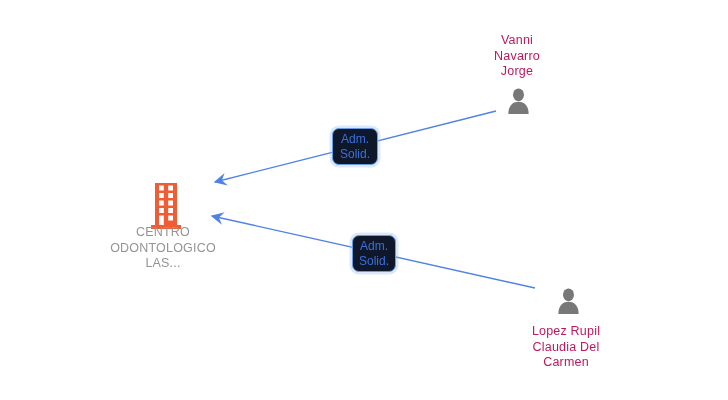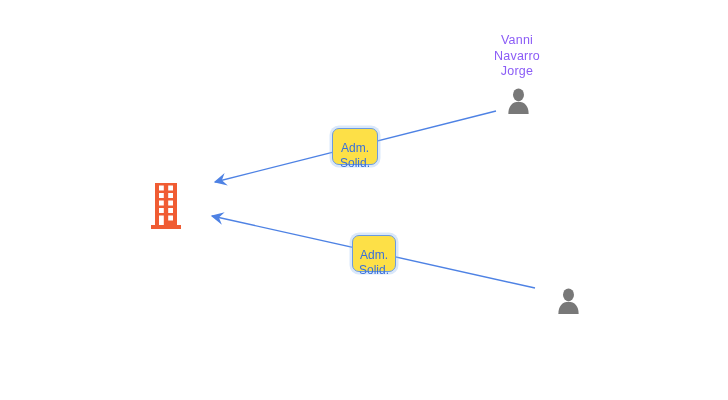--- a/index.html
+++ b/index.html
@@ -5,31 +5,31 @@
   html,body{margin:0;padding:0;}
   body{
     width:728px;height:400px;background:#ffffff;overflow:hidden;
     font-family:"Liberation Sans", sans-serif;position:relative;
   }
   .canvas{position:absolute;left:0;top:0;width:728px;height:400px;}
   .edges-svg{position:absolute;left:0;top:0;}
   .node-icon{position:absolute;display:block;}
   .node-label{
     position:absolute;white-space:pre-line;text-align:center;
-    color:#8b5cf6;font-size:12.5px;line-height:15.5px;letter-spacing:.2px;
+    color:#be185d;font-size:12.5px;line-height:15.5px;letter-spacing:.2px;
   }
   .company-label{left:93px;top:225px;width:140px;color:#949494;}
   .p1-label{left:457px;top:33px;width:120px;}
   .p2-label{left:501px;top:324px;width:130px;}
   .edge-label{
-    position:absolute;background:#fde047;
+    position:absolute;background:#0f172a;
     border:1.5px solid #6b9be0;border-radius:7px;
     box-shadow:0 0 0 2.5px rgba(150,190,240,.35);
     color:#3a70d9;font-size:12px;line-height:15px;text-align:center;
-    white-space:pre-line;padding-top:12px;box-sizing:border-box;
+    white-space:pre-line;padding-top:3px;box-sizing:border-box;
   }
   .edge-label-1{left:332px;top:128px;width:46px;height:37px;}
   .edge-label-2{left:352px;top:235px;width:44px;height:37px;}
   .footer-logo{
     position:absolute;right:3px;bottom:5px;cursor:pointer;
     font-family:"DejaVu Serif", serif;font-style:italic;white-space:nowrap;
   }
   .copy-sym{color:#2e93a8;font-size:13px;font-style:normal;margin-right:3px;vertical-align:1px;}
   .brand-e{color:#2a6db5;font-size:20px;}
   .brand-rest{color:#c96e2d;font-size:16px;}
@@ -63,28 +63,34 @@
       <rect x="9" y="10" width="4.8" height="5"></rect>
       <rect x="18.2" y="10" width="4.8" height="5"></rect>
       <rect x="9" y="17.5" width="4.8" height="5"></rect>
       <rect x="18.2" y="17.5" width="4.8" height="5"></rect>
       <rect x="9" y="25" width="4.8" height="5"></rect>
       <rect x="18.2" y="25" width="4.8" height="5"></rect>
       <rect x="9" y="32.5" width="4.8" height="9.5"></rect>
       <rect x="18.2" y="32.5" width="4.8" height="5"></rect>
     </g>
   </svg>
+  <div class="node-label company-label">CENTRO
+ODONTOLOGICO
+LAS...</div>
 
   <div class="node-label p1-label">Vanni
 Navarro
 Jorge</div>
   <svg class="node-icon" style="left:504px;top:88px;" width="29" height="29" viewBox="0 0 30 30">
     <ellipse cx="15" cy="7" rx="5.7" ry="6.6" fill="#787878"></ellipse>
     <path d="M4.5,27 C4.5,18.6 8.6,14.2 15,14.2 C21.4,14.2 25.5,18.6 25.5,27 Z" fill="#787878"></path>
   </svg>
 
   <svg class="node-icon" style="left:554px;top:288px;" width="29" height="29" viewBox="0 0 30 30">
     <ellipse cx="15" cy="7" rx="5.7" ry="6.6" fill="#787878"></ellipse>
     <path d="M4.5,27 C4.5,18.6 8.6,14.2 15,14.2 C21.4,14.2 25.5,18.6 25.5,27 Z" fill="#787878"></path>
   </svg>
+  <div class="node-label p2-label">Lopez Rupil
+Claudia Del
+Carmen</div>
 
 
 </div>
 
 </body></html>

